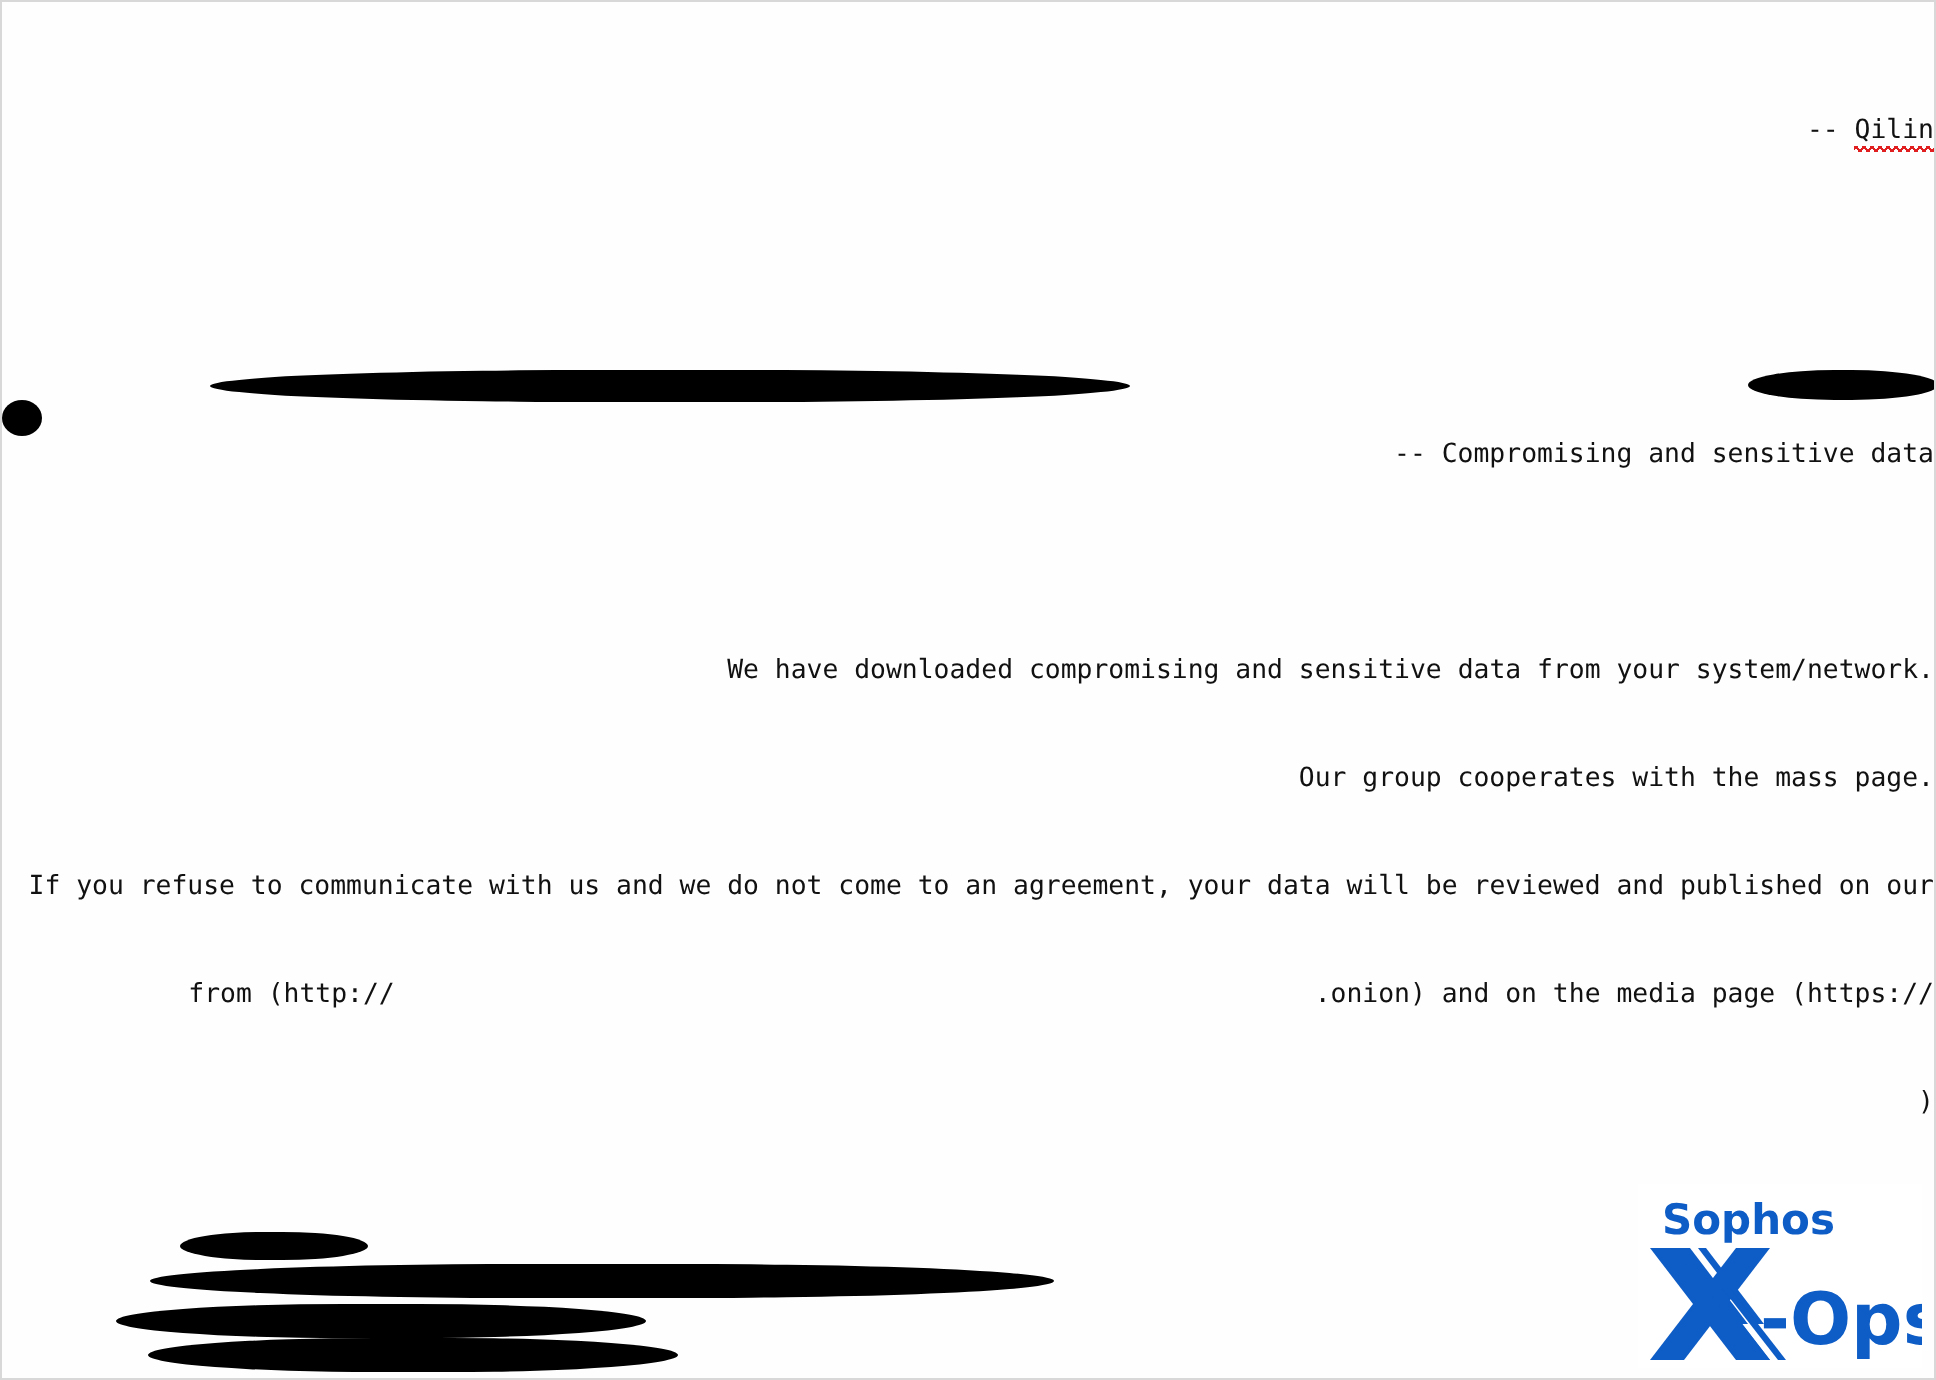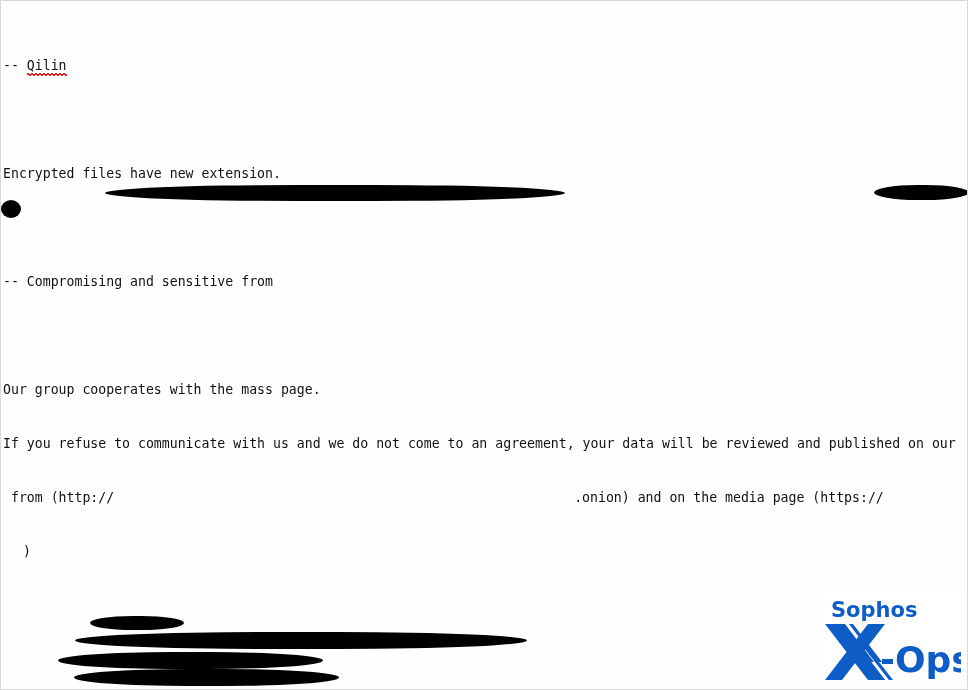--- a/index.html
+++ b/index.html
@@ -29,20 +29,21 @@
     font-size: 13.2px;
     line-height: 18px;
     color: #111111;
     white-space: pre;
     letter-spacing: 0px;
   }
   .line {
     position: relative;
     height: 18px;
     white-space: pre;
+    text-align: right;
   }
   .line.blank {
     height: 18px;
   }
   
   .misspell {
     position: relative;
     display: inline-block;
   }
   .misspell::after {
@@ -78,24 +79,24 @@
 </style>
 </head>
 <body>
 
 <div id="screenshot">
 
   <div class="note-body">
 
     <div class="line"><span>-- </span><span class="misspell">Qilin</span></div>
     <div class="line blank"></div>
-    <div class="line">Encrypted files have new extension.</div>
     <div class="line blank"></div>
-    <div class="line">-- Compromising and sensitive from</div>
+    <div class="line">-- Compromising and sensitive data</div>
     <div class="line blank"></div>
+    <div class="line">We have downloaded compromising and sensitive data from your system/network.</div>
     <div class="line">Our group cooperates with the mass page.</div>
     <div class="line">If you refuse to communicate with us and we do not come to an agreement, your data will be reviewed and published on our</div>
     <div class="line"><span> from (http://</span><span style="display:inline-block;width:460px"></span><span>.onion) and on the media page (https://</span></div>
     <div class="line"><span style="display:inline-block;width:20px"></span><span>)</span></div>
     
     
     
     
     
     

